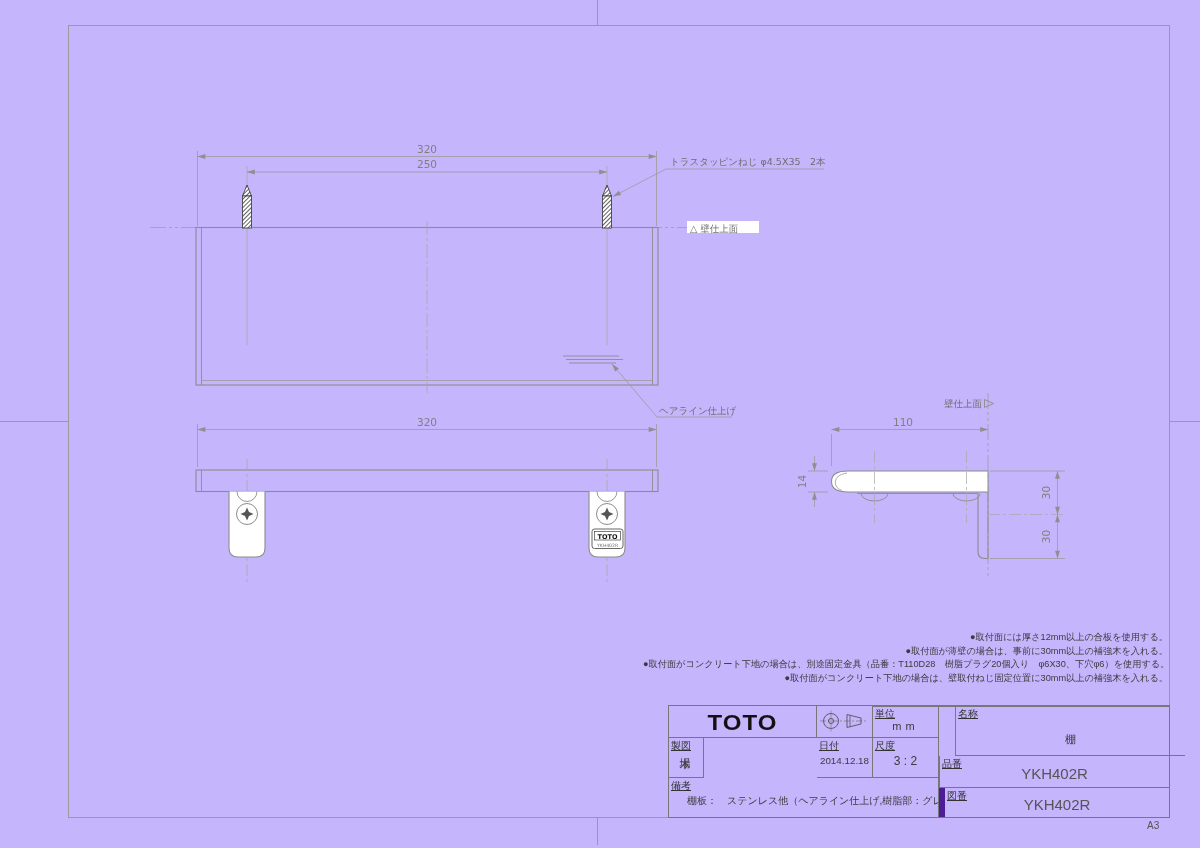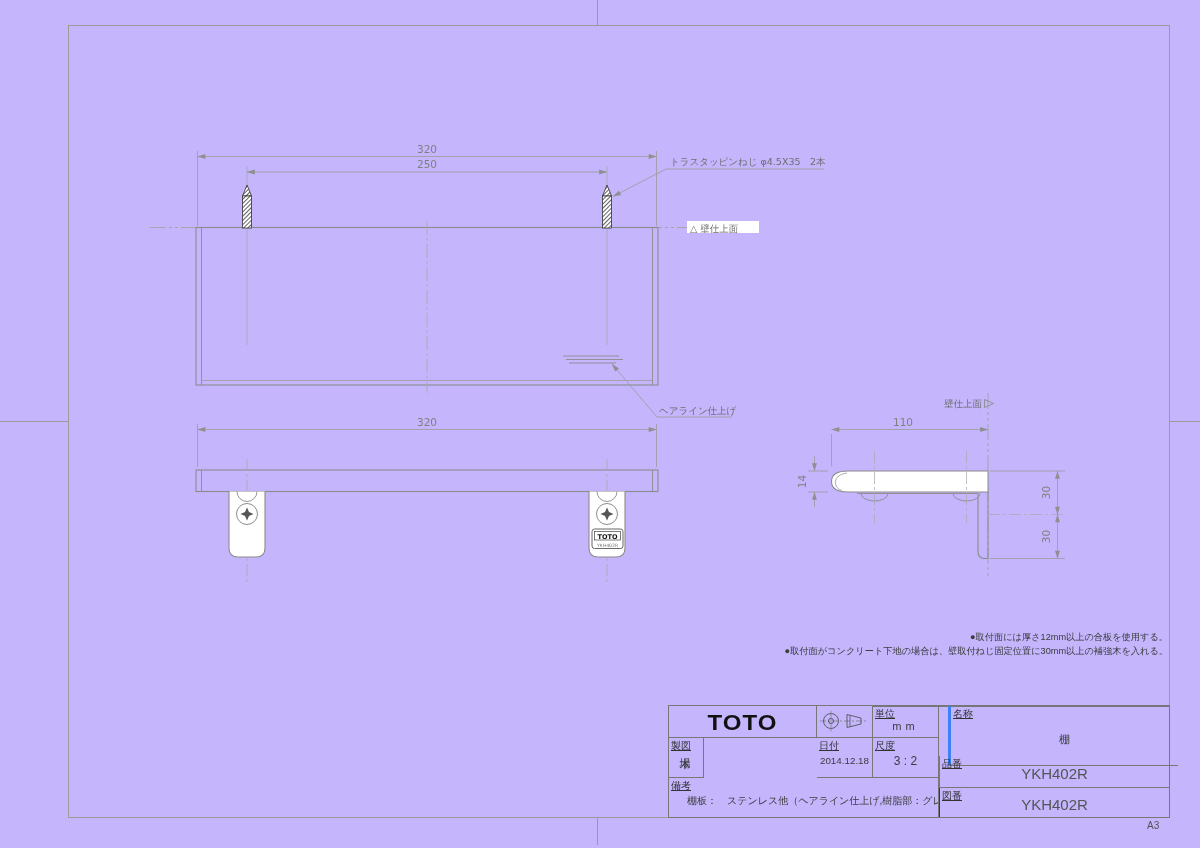--- a/index.html
+++ b/index.html
@@ -204,20 +204,22 @@
       <g>
         <line x1="990" y1="558.5" x2="1065" y2="558.5" stroke="#9b9b9b" stroke-width="0.8"></line>
         <line x1="1057.5" y1="514.5" x2="1057.5" y2="558.5" stroke="#9b9b9b" stroke-width="0.8" marker-start="url(#arrS)" marker-end="url(#arrE)"></line>
         <text x="1050" y="536.5" text-anchor="middle" class="dimtxt" transform="rotate(-90 1050 536.5)">30</text>
       </g>
     </g>
   </svg>
 
   <div id="notes">
     <div>●取付面には厚さ12mm以上の合板を使用する。</div>
+    <div>●取付面が薄壁の場合は、事前に30mm以上の補強木を入れる。</div>
+    <div>●取付面がコンクリート下地の場合は、別途固定金具（品番：T110D28　樹脂プラグ20個入り　φ6X30、下穴φ6）を使用する。</div>
     <div>●取付面がコンクリート下地の場合は、壁取付ねじ固定位置に30mm以上の補強木を入れる。</div>
   </div>
 
   <div id="tblock">
 
     <div class="cell bR bB" id="logo-cell" style="left:0;top:0;width:148px;height:32px;">
       <div class="val">TOTO</div>
     </div>
     <div class="cell bR bB" style="left:148px;top:0;width:56px;height:32px;">
       <svg width="54" height="30" viewBox="0 0 54 30">
@@ -246,28 +248,28 @@
     <div class="cell bR bB" style="left:204px;top:32px;width:66px;height:40px;">
       <span class="lbl">尺度</span>
       <div class="val" style="top:16px;font-size:12px;">3 : 2</div>
     </div>
 
     <div class="cell bR" style="left:0;top:72px;width:270px;height:39px;overflow:hidden;">
       <span class="lbl">備考</span>
       <div style="position:absolute;left:18px;top:16px;font-size:10px;color:#3b3b3b;white-space:nowrap;">棚板：　ステンレス他（ヘアライン仕上げ,樹脂部：グレー）</div>
     </div>
 
-    <div class="cell bB" style="left:279px;top:0;width:230px;height:60px;border-left:3px solid #3b82f6;">
+    <div class="cell bB" style="left:286px;top:0;width:230px;height:50px;border-left:1px solid #3b82f6;">
       <span class="lbl">名称</span>
       <div class="val" style="top:26px;font-size:11px;">棚</div>
     </div>
     <div class="cell bB" style="left:270px;top:50px;width:230px;height:32px;border-left:1px solid #777;">
       <span class="lbl">品番</span>
       <div class="val" style="top:9px;font-size:15px;color:#555;">YKH402R</div>
     </div>
-    <div class="cell" style="left:270px;top:82px;width:230px;height:29px;border-left:1px solid #4c1d95;">
+    <div class="cell" style="left:270px;top:82px;width:230px;height:29px;border-left:6px solid #4c1d95;">
       <span class="lbl">図番</span>
       <div class="val" style="top:8px;font-size:15px;color:#555;">YKH402R</div>
     </div>
   </div>
 
   <div id="a3">A3</div>
 </div>
 
 </body></html>

